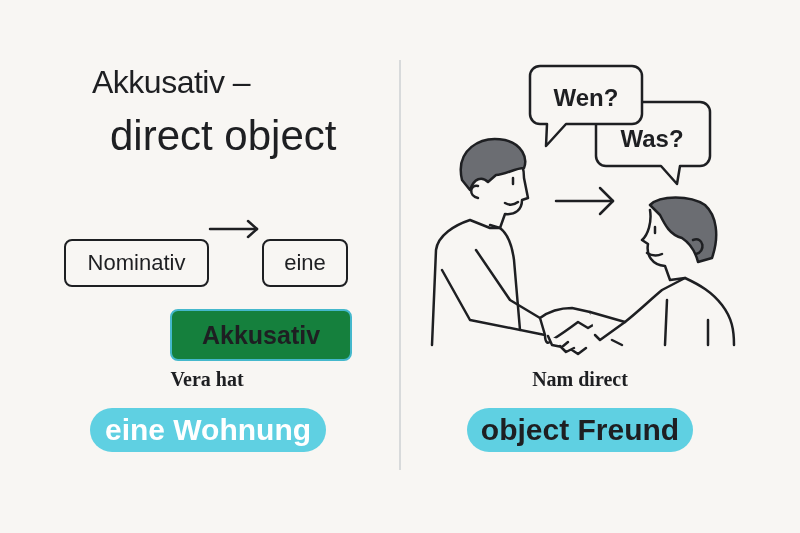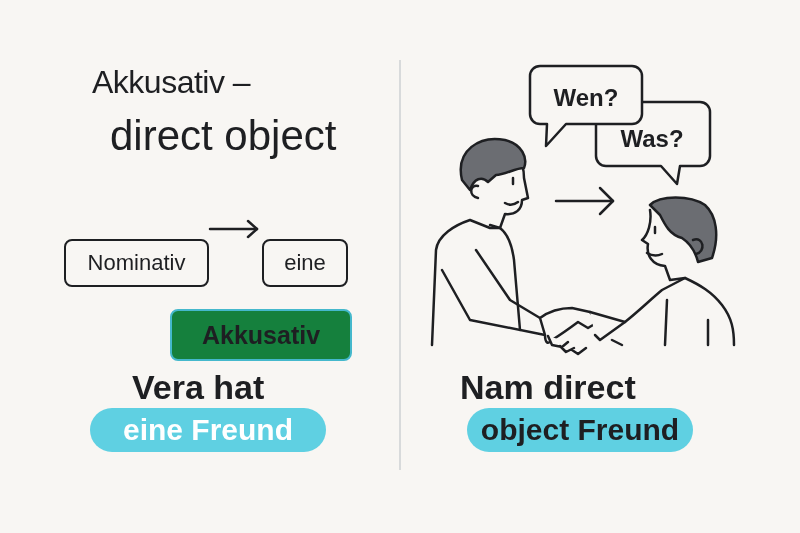--- a/index.html
+++ b/index.html
@@ -8,21 +8,21 @@
   .abs { position:absolute; }
   .title { left:92px; top:64px; font-size:32px; font-weight:normal; letter-spacing:-0.5px; white-space:nowrap; }
   .subtitle { left:110px; top:112px; font-size:42px; white-space:nowrap; }
   .box { border:2.5px solid #1e1f22; border-radius:8px; background:#f8f6f3; box-sizing:border-box;
          display:flex; align-items:center; justify-content:center; font-size:22px;margin-top:34px; }
   .nom { left:64px; top:205px; width:145px; height:48px; }
   .verb { left:262px; top:205px; width:86px; height:48px; }
   .akk { left:170px; top:275px; width:182px; height:52px; background:#15803d; border-color:#45b8cc;
          font-size:25px; font-weight:bold; }
   .divider { left:399px; top:60px; width:2px; height:410px; background:#d8dadb; }
-  .sent { font-size:34px; font-weight:bold; white-space:nowrap; text-align:left; }
+  .sent { font-size:20px; font-weight:bold; white-space:nowrap; text-align:center;font-family:Liberation Serif, serif; }
   .pill { background:#5fd0e2; border-radius:22px; font-size:30px; font-weight:bold; text-align:center;
           height:44px; line-height:44px; white-space:nowrap; box-sizing:border-box; }
   svg { position:absolute; left:0; top:0; }
 </style>
 </head>
 <body>
 
 <div class="abs title">Akkusativ –</div>
 <div class="abs subtitle">direct object</div>
 
@@ -32,21 +32,21 @@
     <polyline points="248,221 257,229 248,237"></polyline>
   </g>
   <line x1="305" y1="253" x2="305" y2="276" stroke="#1e1f22" stroke-width="2.5"></line>
 </svg>
 
 <div class="abs box nom">Nominativ</div>
 <div class="abs box verb">eine</div>
 <div class="abs box akk">Akkusativ</div>
 
 <div class="abs sent" style="left:132px; top:368px; width:150px;">Vera hat</div>
-<div class="abs pill" style="left:90px; top:408px; width:236px; color:#ffffff;">eine Freund</div>
+<div class="abs pill" style="left:90px; top:408px; width:236px; color:#ffffff;">eine Wohnung</div>
 
 <div class="abs divider"></div>
 
 <svg width="800" height="533">
 
   <g stroke="#1e1f22" stroke-width="2.5" fill="#f8f6f3" stroke-linejoin="round">
     <path d="M606,102 h94 a10,10 0 0 1 10,10 v44 a10,10 0 0 1 -10,10 h-20 l-3,18 l-16,-18 h-55 a10,10 0 0 1 -10,-10 v-44 a10,10 0 0 1 10,-10 z"></path>
   </g>
   <text x="652" y="147" text-anchor="middle" font-family="Liberation Sans, sans-serif" font-weight="bold" font-size="24" fill="#1e1f22">Was?</text>
 

